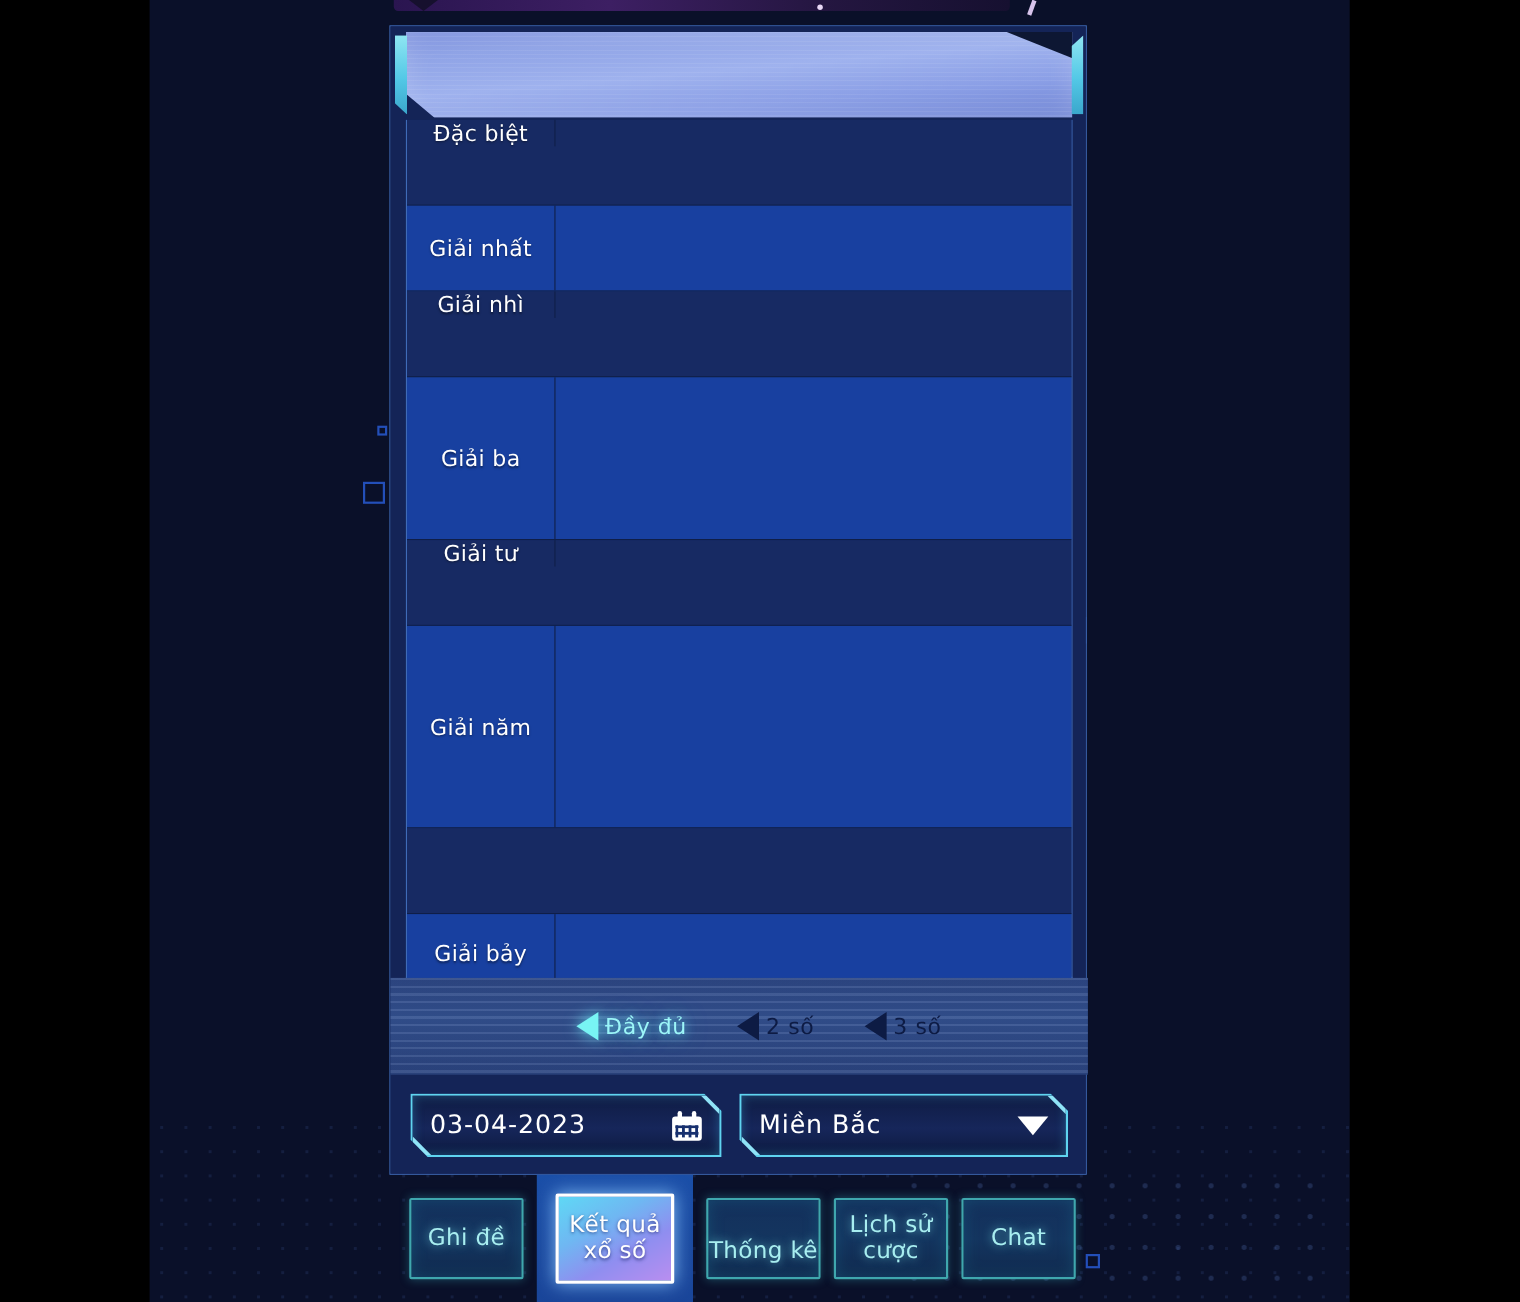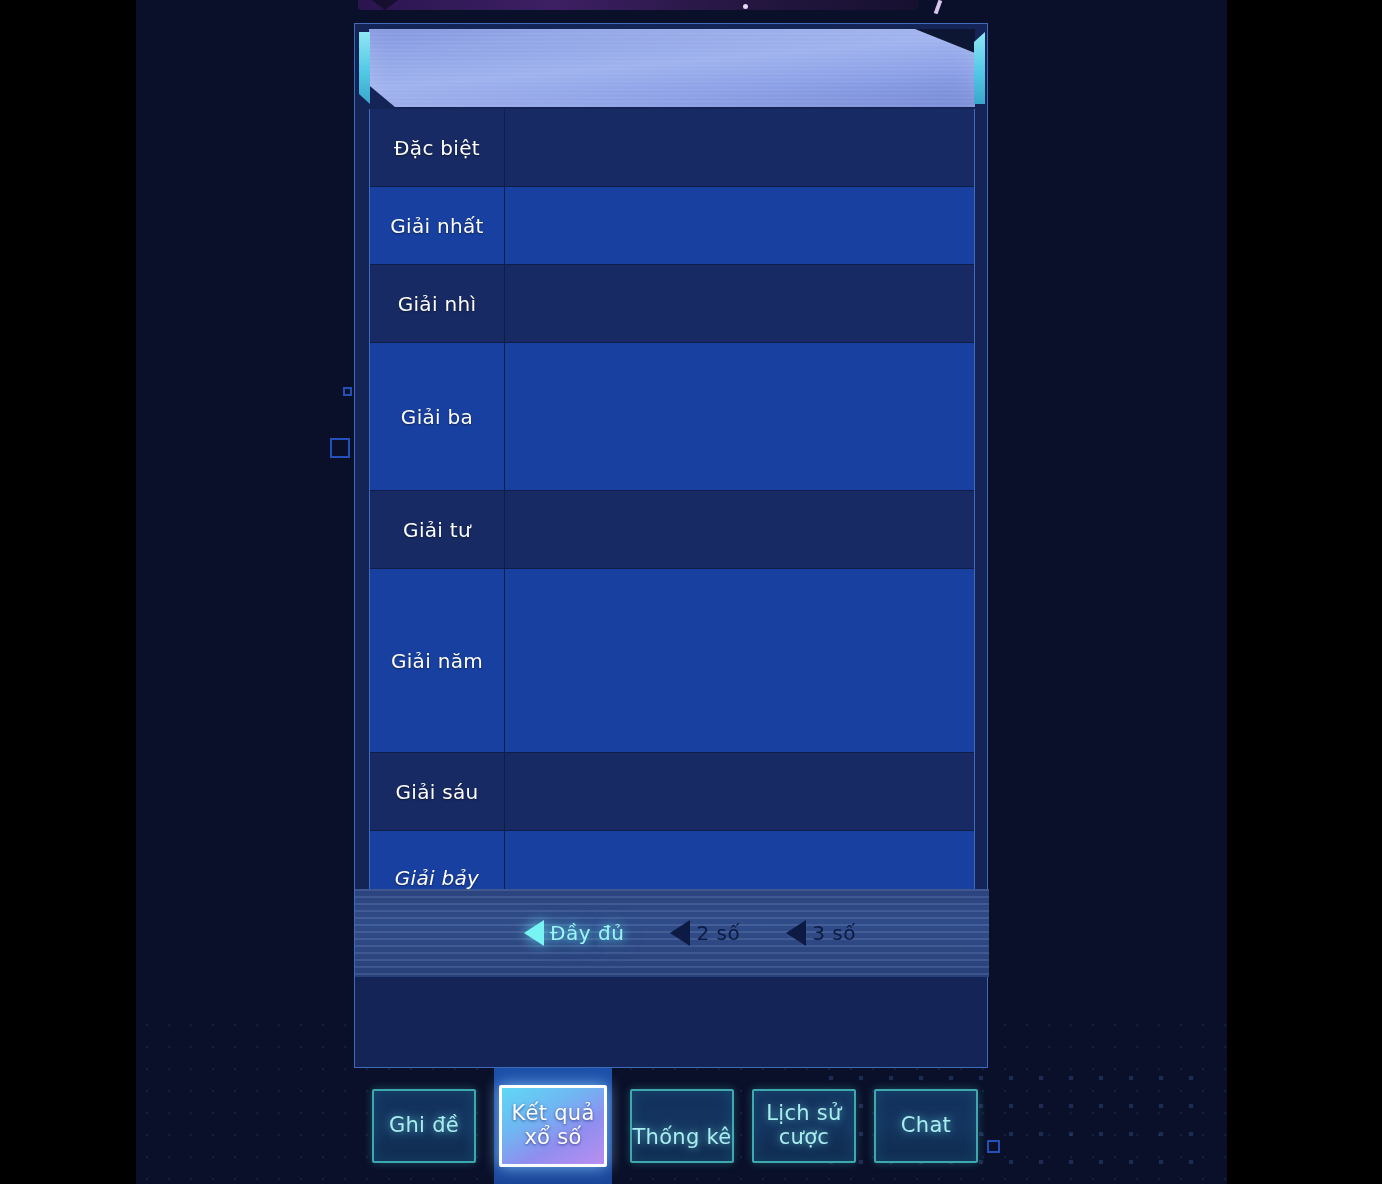--- a/index.html
+++ b/index.html
@@ -119,21 +119,21 @@
 
   
   #table {
     position: absolute; left: 14px; top: 85px;
     width: 606px; height: 780px;
     border: 1px solid #3f6bb8;
     border-top: none;
   }
   .trow { display: flex; width: 100%; border-bottom: 1px solid #0f1e48; }
   .trow:last-child { border-bottom: none; }
-  .trow.dark  { background: #172a63; }
+  .trow.dark  { background: #172a63; flex-direction: column; }
   .trow.light { background: #1840a0; }
   .tlabel {
     width: 135px; flex: none;
     display: flex; align-items: center; justify-content: center;
     color: #ffffff; font-size: 20px; letter-spacing: .3px;
     border-right: 1px solid #0f1e48;
     text-shadow: 0 1px 2px rgba(0,0,0,.45);
   }
   .tvalue {
     flex: 1; display: flex; align-items: center; justify-content: center;
@@ -248,21 +248,21 @@
     cursor: pointer;
   }
   .navbtn.active {
     background: linear-gradient(150deg,#5fd8f5 0%, #6fb7f2 35%, #8f8ef0 65%, #b98ef0 100%);
     border: 3px solid #ffffff;
     color: #ffffff;
     text-shadow: 0 1px 3px rgba(30,40,110,.75);
     box-shadow: 0 0 16px rgba(140,200,255,.85);
   }
   .nav-active-wrap {
-    position: relative; width: 118px; height: 116px;
+    position: relative; width: 142px; height: 116px;
     display: flex; align-items: center; justify-content: center;
     background: linear-gradient(180deg,#1b4fa8 0%, #1a4599 100%);
   }
   .nav-active-wrap .navbtn { width: 108px; height: 82px; font-size: 21px; }
 </style>
 </head>
 <body>
 
 <div id="screen">
   <div id="app">
@@ -316,24 +316,23 @@
           </div>
           <div class="trow dark" style="height: 78px;">
             <div class="tlabel">Giải tư</div>
             <div class="tvalue"></div>
           </div>
           <div class="trow light" style="height: 184px;">
             <div class="tlabel">Giải năm</div>
             <div class="tvalue"></div>
           </div>
           <div class="trow dark" style="height: 78px;">
-            <div class="tlabel">Giải sáu</div>
-            <div class="tvalue"></div>
-          </div>
-          <div class="trow light" style="height: 94px; font-style: italic;">
+            <div class="tvalue"></div>
+          </div>
+          <div class="trow light" style="height: 72px;">
             <div class="tlabel">Giải bảy</div>
             <div class="tvalue"></div>
           </div>
         </div>
 
       <div id="filter-bar">
         <div id="filter-inner">
             <div class="filter-opt active">
               <span class="tri"></span>
               <span class="txt">Đầy đủ</span>
@@ -342,20 +341,39 @@
               <span class="tri"></span>
               <span class="txt">2 số</span>
             </div>
             <div class="filter-opt">
               <span class="tri"></span>
               <span class="txt">3 số</span>
             </div>
           </div>
       </div>
 
+      <div id="controls">
+        <div class="ctrl" id="date-ctrl">
+          <span class="corner-tl"></span>
+          <span class="corner-br"></span>
+          <span class="val" title="dd-mm-yyyy">03-04-2023</span>
+          <span class="cal-icon">
+            <span class="peg l"></span>
+              <span class="peg r"></span>
+            <span class="body"></span>
+              <span class="grid"></span>
+          </span>
+        </div>
+        <div class="ctrl" id="region-ctrl">
+          <span class="corner-tl"></span>
+          <span class="corner-br"></span>
+          <span class="val">Miền Bắc</span>
+          <span class="caret-down"></span>
+        </div>
+      </div>
     </div>
 
     <div id="navbar">
       <div id="nav-inner">
           <div class="navbtn">
             <span style="white-space: pre-line;">Ghi đề</span>
           </div>
           <div class="nav-active-wrap">
             <div class="navbtn active">
               <span style="white-space: pre-line;">Kết quả

